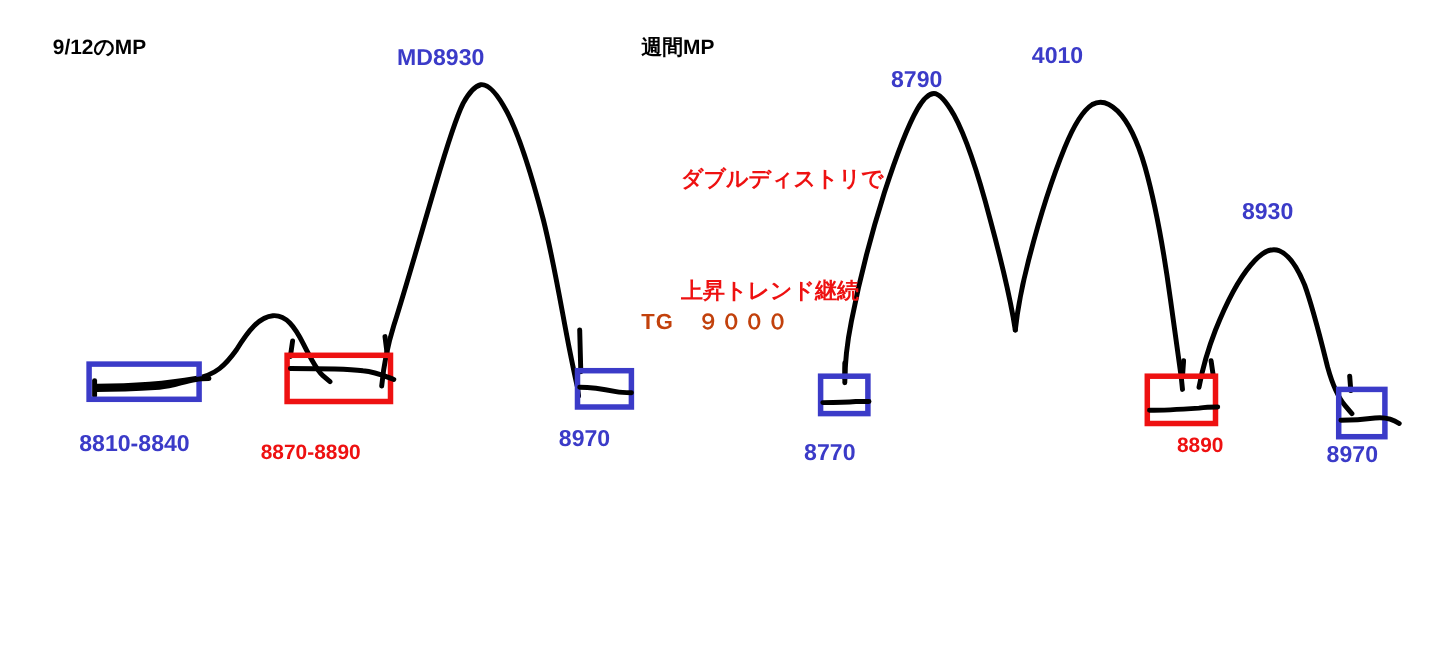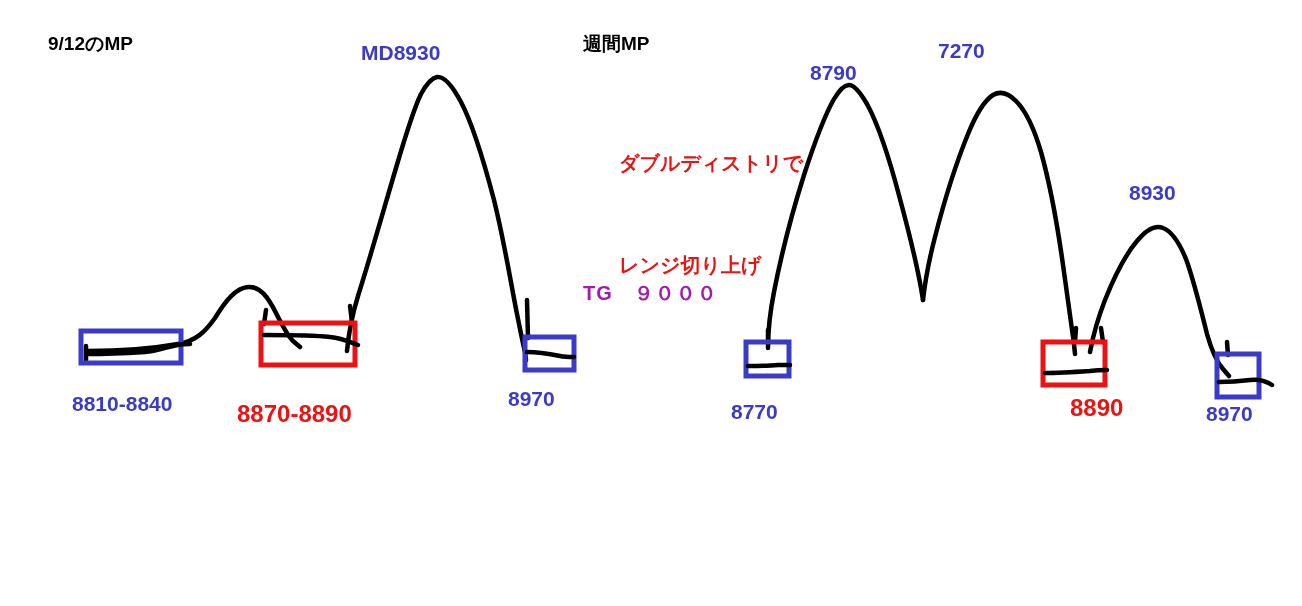--- a/index.html
+++ b/index.html
@@ -33,24 +33,24 @@
   .lbl-black {
     color: #000000;
     font-size: 19px;
   }
   .lbl-blue {
     color: #3b3bc8;
     font-size: 21px;
   }
   .lbl-red {
     color: #ee1111;
-    font-size: 24px;
+    font-size: 19px;
   }
   .lbl-tg {
-    color: #a21caf;
+    color: #c2410c;
     font-size: 20px;
     letter-spacing: 1px;
   }
   .note-block {
     position: absolute;
     color: #ee1111;
     font-size: 20px;
     font-weight: bold;
     line-height: 34px;
     white-space: pre;
@@ -109,28 +109,28 @@
   <div class="lbl lbl-blue" style="left:72px; top:393px;">8810-8840</div>
 
   <div class="lbl lbl-red" style="left:237px; top:402px;">8870-8890</div>
 
   <div class="lbl lbl-blue" style="left:508px; top:388px;">8970</div>
 
   <div class="lbl lbl-black" style="left:583px; top:34px;">週間MP</div>
 
   <div class="note-block" style="left:583px; top:78px;">
     <div>ダブルディストリで</div>
-    <div>レンジ切り上げ</div>
+    <div>上昇トレンド継続</div>
   </div>
 
   <div class="lbl lbl-tg" style="left:583px; top:283px;">TG　９０００</div>
 
   <div class="lbl lbl-blue" style="left:810px; top:62px;">8790</div>
 
-  <div class="lbl lbl-blue" style="left:938px; top:40px;">7270</div>
+  <div class="lbl lbl-blue" style="left:938px; top:40px;">4010</div>
 
   <div class="lbl lbl-blue" style="left:1129px; top:182px;">8930</div>
 
   <div class="lbl lbl-blue" style="left:731px; top:401px;">8770</div>
 
   <div class="lbl lbl-red" style="left:1037px; top:396px;margin-left:33px;">8890</div>
 
   <div class="lbl lbl-blue" style="left:1206px; top:403px;">8970</div>
 
 </div>

